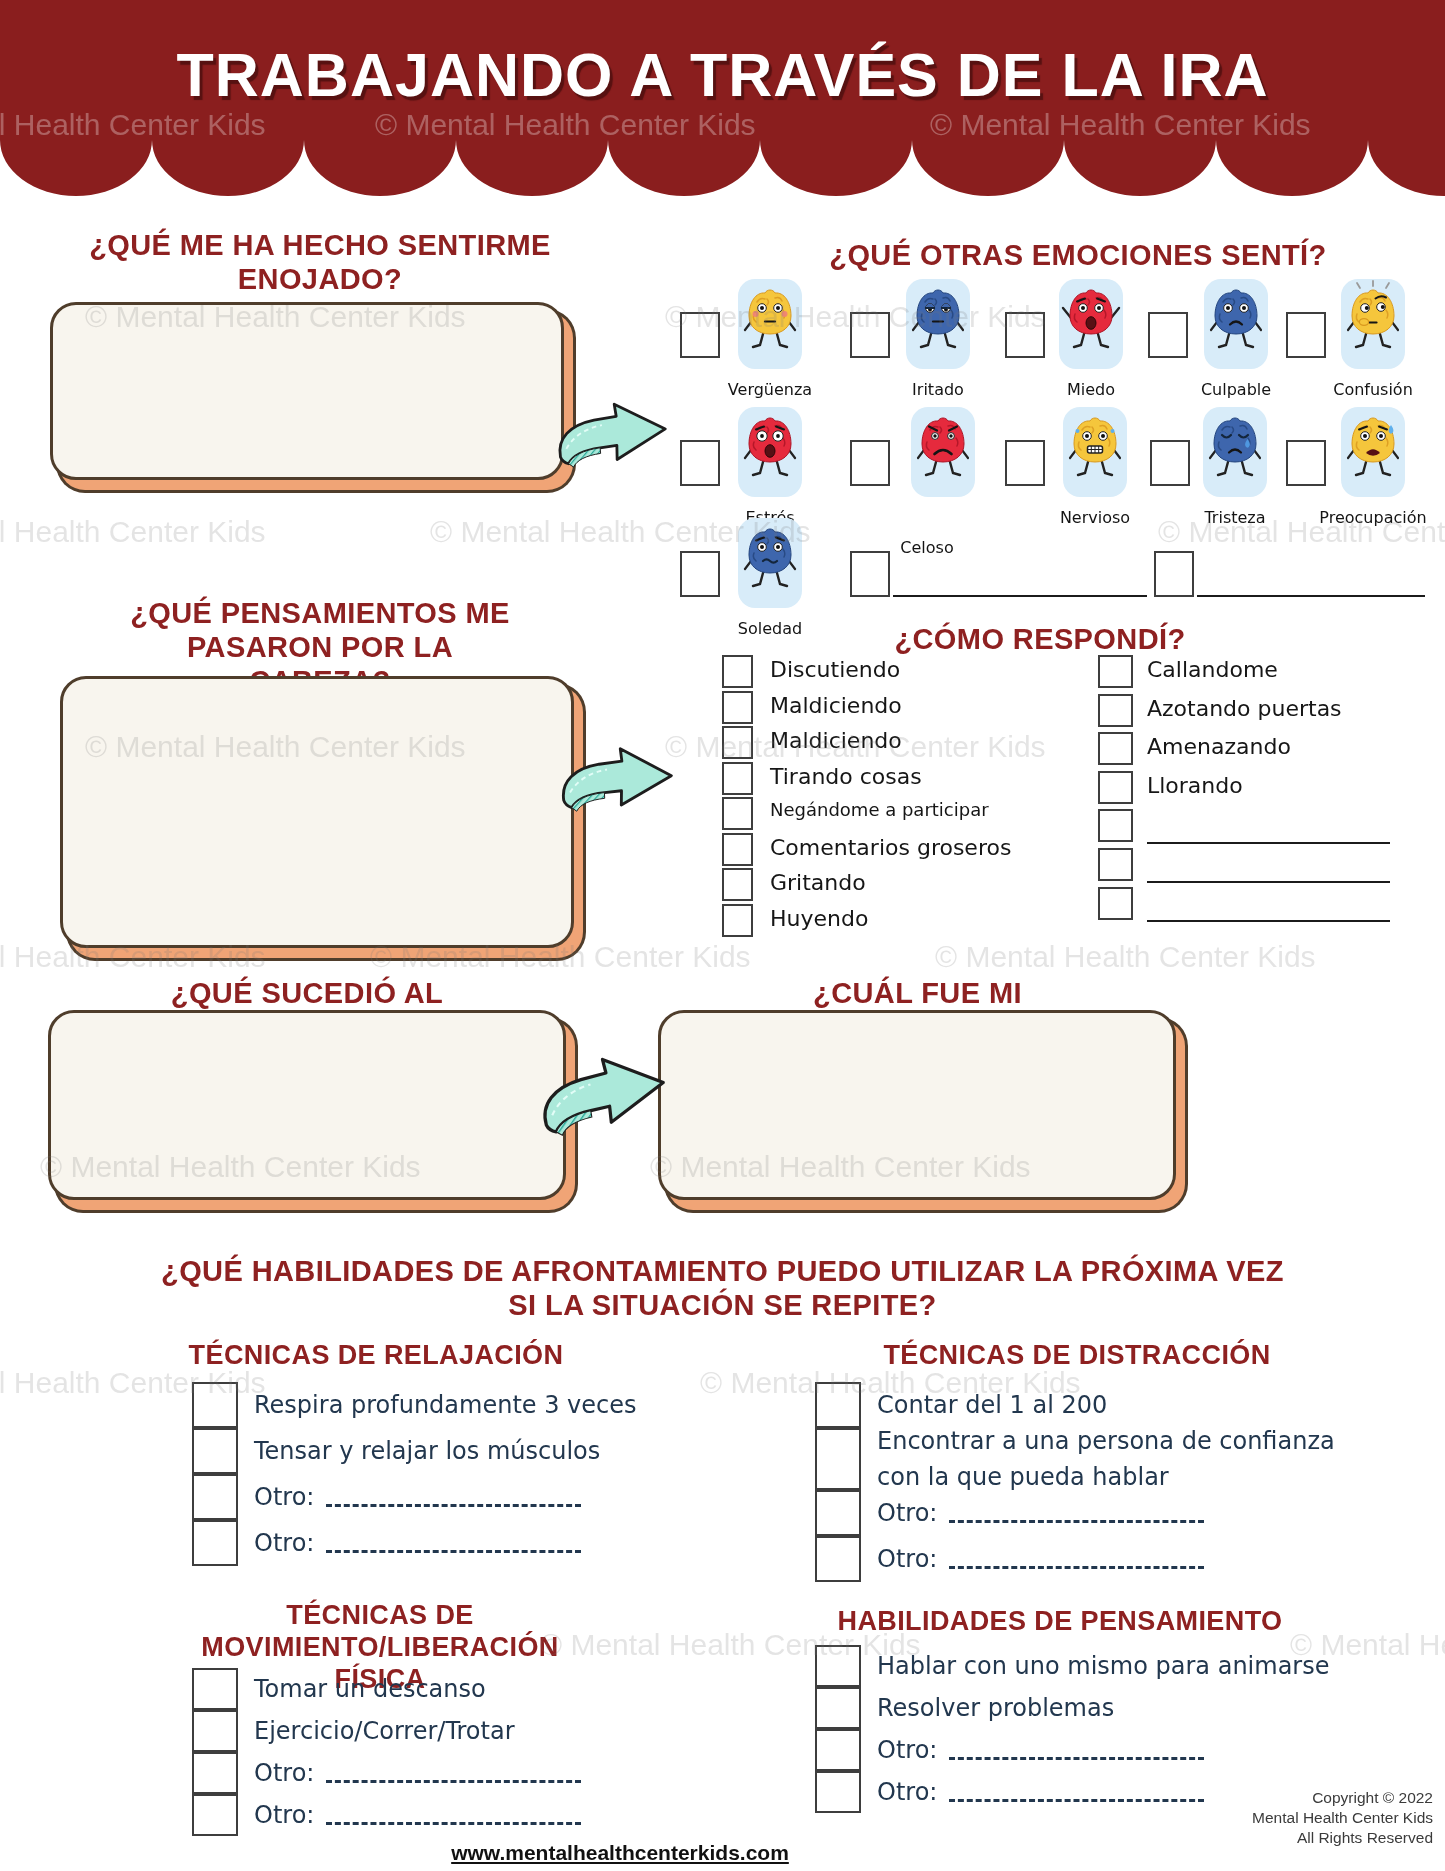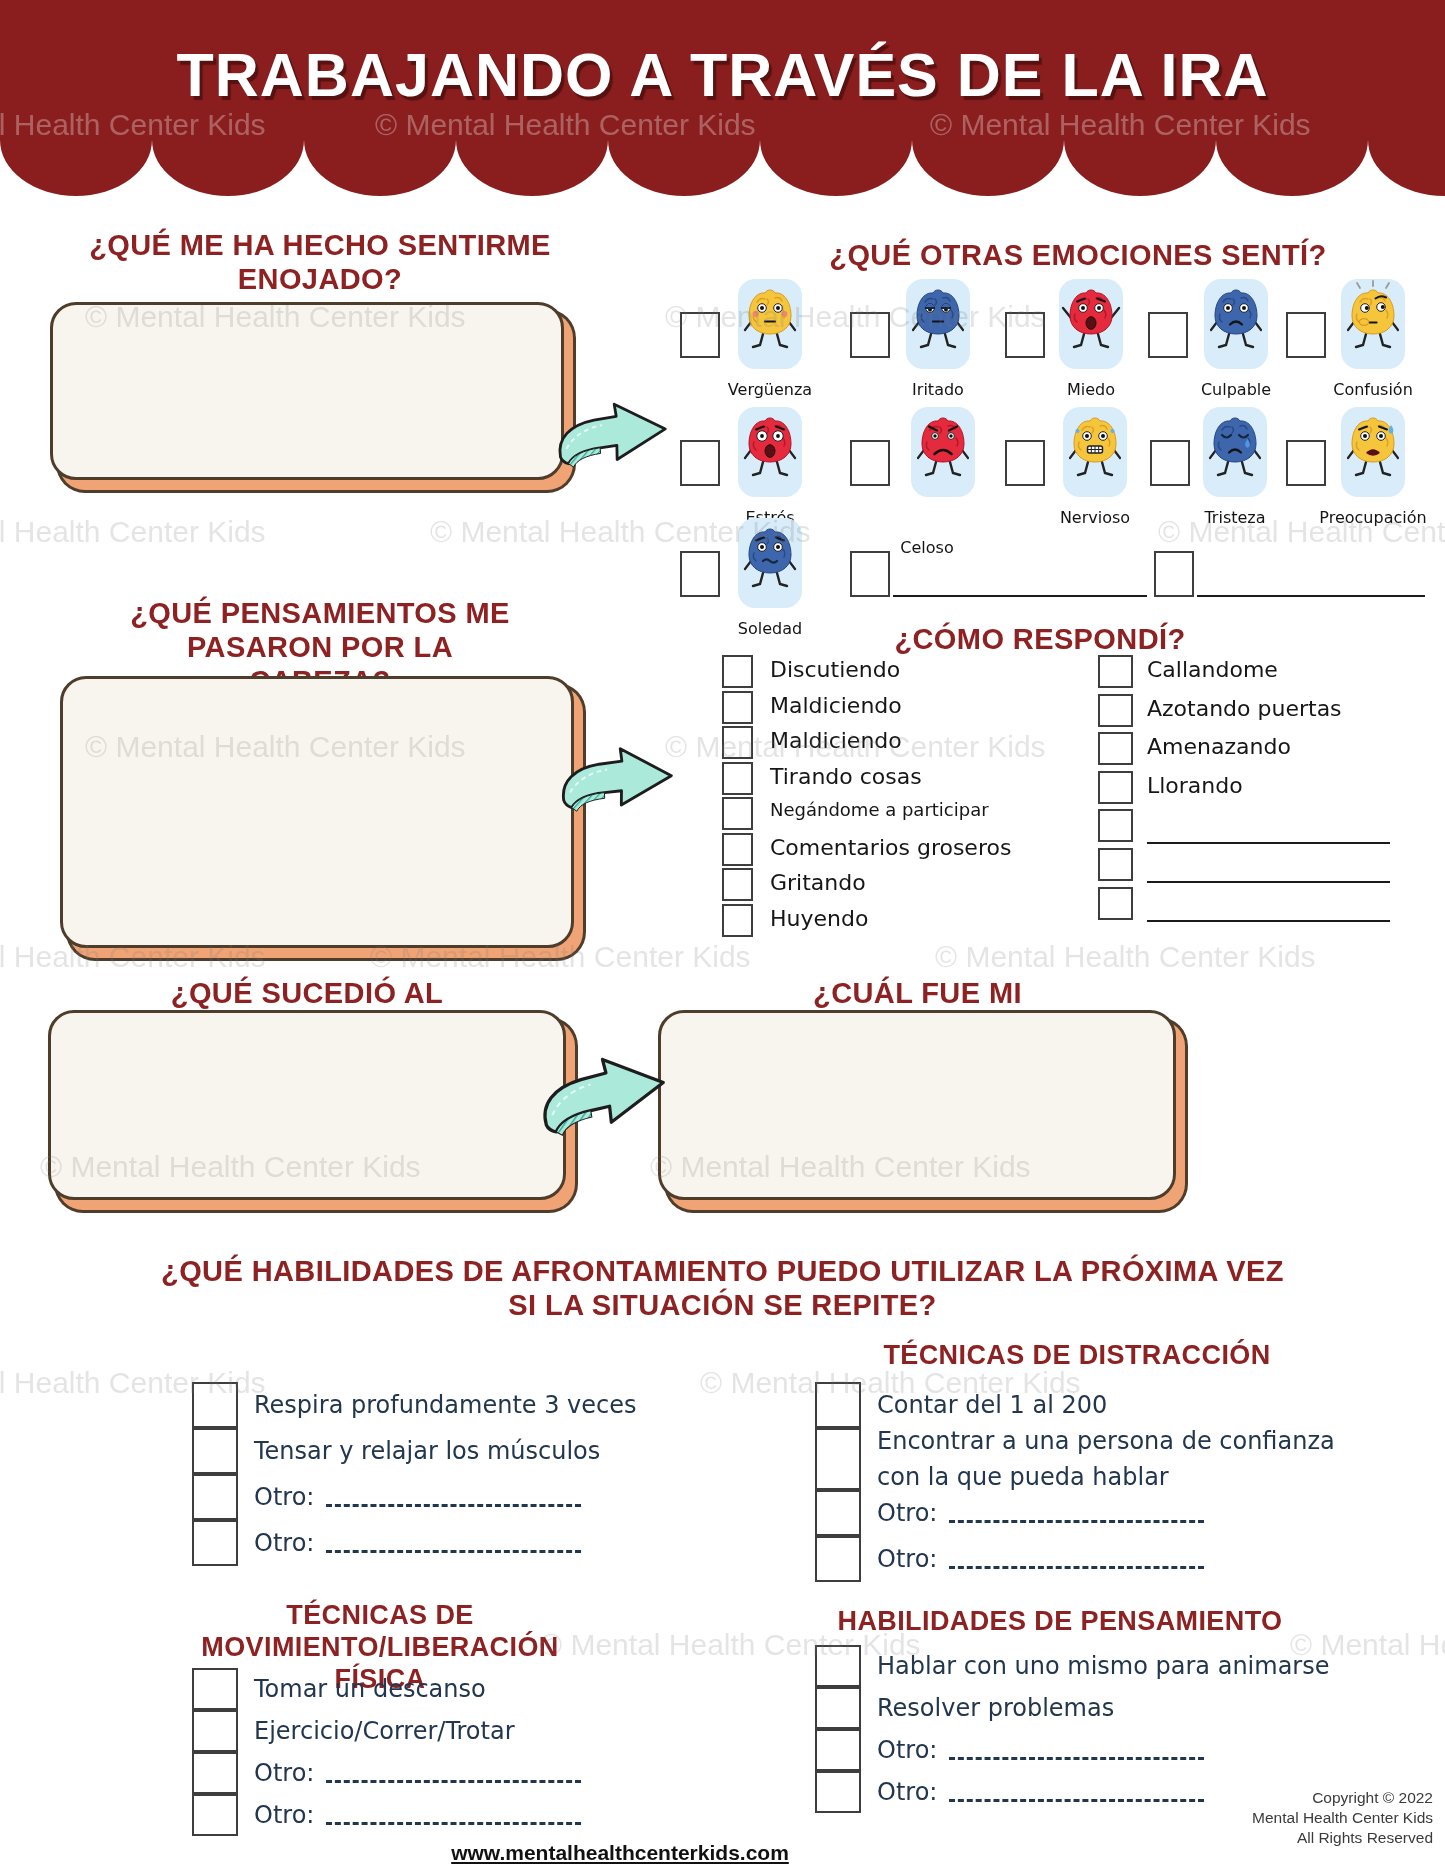--- a/index.html
+++ b/index.html
@@ -70,20 +70,21 @@
   <div class="h" style="left:60px;top:228px;width:520px;">¿QUÉ ME HA HECHO SENTIRME ENOJADO?</div>
   <div class="h" style="left:828px;top:238px;width:500px;">¿QUÉ OTRAS EMOCIONES SENTÍ?</div>
   <div class="h" style="left:125px;top:596px;width:390px;">¿QUÉ PENSAMIENTOS ME PASARON POR LA CABEZA?</div>
   <div class="h" style="left:880px;top:622px;width:320px;">¿CÓMO RESPONDÍ?</div>
   <div class="h" style="left:117px;top:976px;width:380px;">¿QUÉ SUCEDIÓ AL FINAL?</div>
   <div class="h" style="left:695px;top:976px;width:445px;">¿CUÁL FUE MI CONSECUENCIA?</div>
   <div class="h" style="left:0;top:1254px;width:1445px;">
     <div>¿QUÉ HABILIDADES DE AFRONTAMIENTO PUEDO UTILIZAR LA PRÓXIMA VEZ</div>
     <div>SI LA SITUACIÓN SE REPITE?</div>
   </div>
+  <div class="h h2" style="left:96px;top:1340px;width:560px;">TÉCNICAS DE RELAJACIÓN</div>
   <div class="h h2" style="left:827px;top:1340px;width:500px;">TÉCNICAS DE DISTRACCIÓN</div>
   <div class="h h2" id="h-movement" style="left:130px;top:1600px;width:500px;">TÉCNICAS DE MOVIMIENTO/LIBERACIÓN<br>FÍSICA</div>
   <div class="h h2" style="left:780px;top:1606px;width:560px;">HABILIDADES DE PENSAMIENTO</div>
 
   <div class="box" style="left:50px;top:302px;width:514px;height:178px;"></div>
   <div class="box" style="left:60px;top:676px;width:514px;height:272px;"></div>
   <div class="box" style="left:48px;top:1010px;width:518px;height:190px;"></div>
   <div class="box" style="left:658px;top:1010px;width:518px;height:190px;"></div>
 
   <svg class="arrow" viewBox="0 0 130 80" width="122" height="75" style="left:552px;top:396px;transform:rotate(-5deg);">

